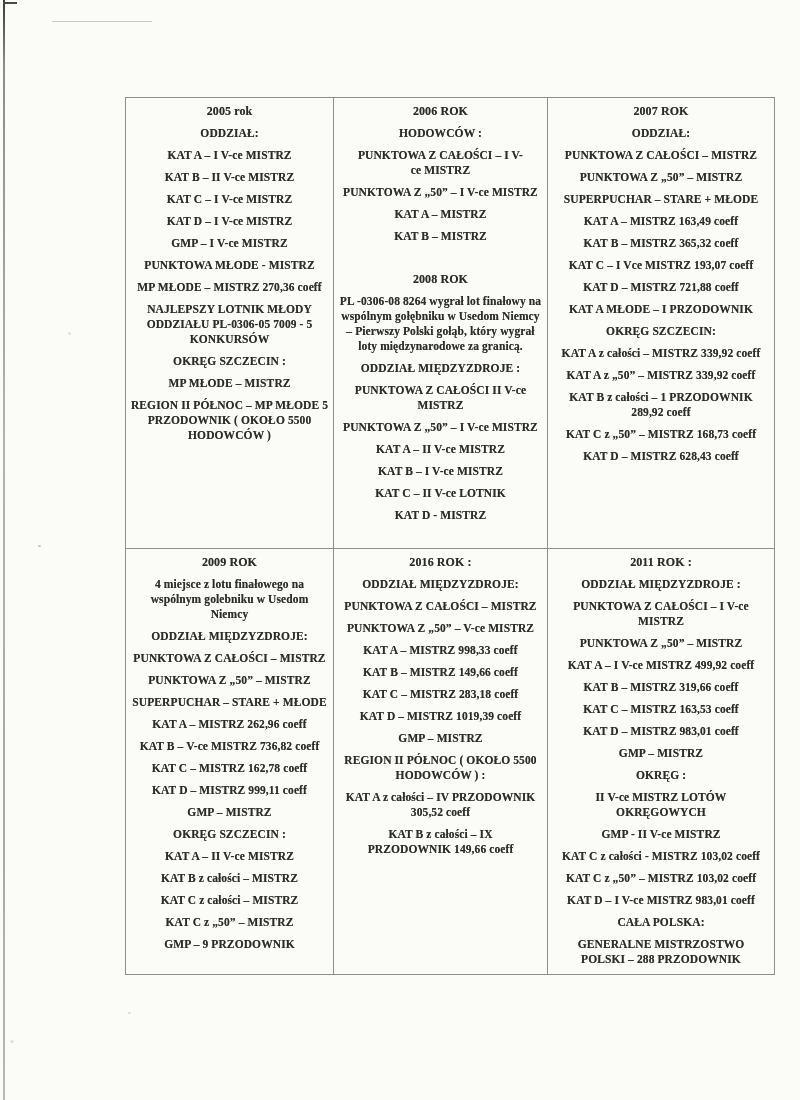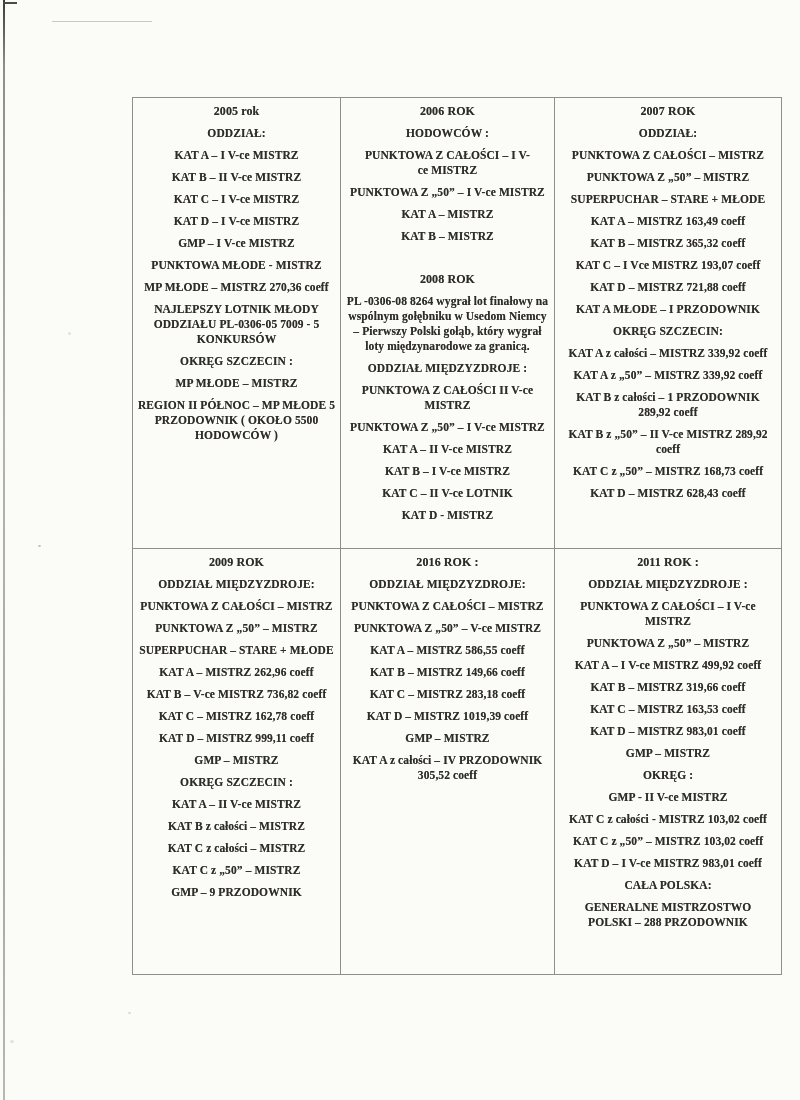--- a/index.html
+++ b/index.html
@@ -35,21 +35,20 @@
   .speck.s4{left:128px;top:1012px;width:3px;height:2px;}
 
   
   .results-table{
     position:absolute;left:125px;top:97px;
     display:grid;
     grid-template-columns:208px 214px 226px;
     grid-template-rows:451px 425px;
     border:1px solid var(--line);
     background:transparent;
-    margin-left:7px;
   }
   .cell{
     padding:6px 3px 0 3px;
     text-align:center;
     overflow:hidden;
   }
   .cell.br{border-right:1px solid var(--line);}
   .cell.bb{border-bottom:1px solid var(--line);}
   .cell p{
     margin:0 auto 7px auto;
@@ -115,26 +114,26 @@
       <p>SUPERPUCHAR – STARE + MŁODE</p>
       <p>KAT A – MISTRZ 163,49 coeff</p>
       <p>KAT B – MISTRZ 365,32 coeff</p>
       <p>KAT C – I Vce MISTRZ 193,07 coeff</p>
       <p>KAT D – MISTRZ 721,88 coeff</p>
       <p>KAT A MŁODE – I PRZODOWNIK</p>
       <p>OKRĘG SZCZECIN:</p>
       <p>KAT A z całości – MISTRZ 339,92 coeff</p>
       <p>KAT A z „50” – MISTRZ 339,92 coeff</p>
       <p style="max-width: 215px;">KAT B z całości – 1 PRZODOWNIK 289,92 coeff</p>
-      <p style="max-width: 205px;">KAT B z „50” – II V-ce MISTRZ 289,92 coeff</p>
       <p>KAT C z „50” – MISTRZ 168,73 coeff</p>
       <p>KAT D – MISTRZ 628,43 coeff</p>
     </div>
     <div class="cell br">
       <p class="year">2009 ROK</p>
+      <p style="max-width: 190px;">4 miejsce z lotu finałowego na wspólnym golebniku w Usedom Niemcy</p>
       <p>ODDZIAŁ MIĘDZYZDROJE:</p>
       <p>PUNKTOWA Z CAŁOŚCI – MISTRZ</p>
       <p>PUNKTOWA Z „50” – MISTRZ</p>
       <p>SUPERPUCHAR – STARE + MŁODE</p>
       <p>KAT A – MISTRZ 262,96 coeff</p>
       <p>KAT B – V-ce MISTRZ 736,82 coeff</p>
       <p>KAT C – MISTRZ 162,78 coeff</p>
       <p>KAT D – MISTRZ 999,11 coeff</p>
       <p>GMP – MISTRZ</p>
       <p>OKRĘG SZCZECIN :</p>
@@ -142,38 +141,41 @@
       <p>KAT B z całości – MISTRZ</p>
       <p>KAT C z całości – MISTRZ</p>
       <p>KAT C z „50” – MISTRZ</p>
       <p>GMP – 9 PRZODOWNIK</p>
     </div>
     <div class="cell br">
       <p class="year">2016 ROK :</p>
       <p>ODDZIAŁ MIĘDZYZDROJE:</p>
       <p>PUNKTOWA Z CAŁOŚCI – MISTRZ</p>
       <p>PUNKTOWA Z „50” – V-ce MISTRZ</p>
-      <p>KAT A – MISTRZ 586,55 coeff</p>
+      <p>KAT A – MISTRZ 998,33 coeff</p>
       <p>KAT B – MISTRZ 149,66 coeff</p>
       <p>KAT C – MISTRZ 283,18 coeff</p>
       <p>KAT D – MISTRZ 1019,39 coeff</p>
       <p>GMP – MISTRZ</p>
+      <p style="max-width: 195px;">REGION II PÓŁNOC ( OKOŁO 5500 HODOWCÓW ) :</p>
       <p style="max-width: 190px;">KAT A z całości – IV PRZODOWNIK 305,52 coeff</p>
+      <p style="max-width: 190px;">KAT B z całości – IX PRZODOWNIK 149,66 coeff</p>
     </div>
     <div class="cell">
       <p class="year">2011 ROK :</p>
       <p>ODDZIAŁ MIĘDZYZDROJE :</p>
       <p style="max-width: 180px;">PUNKTOWA Z CAŁOŚCI – I V-ce MISTRZ</p>
       <p>PUNKTOWA Z „50” – MISTRZ</p>
       <p>KAT A – I V-ce MISTRZ 499,92 coeff</p>
       <p>KAT B – MISTRZ 319,66 coeff</p>
       <p>KAT C – MISTRZ 163,53 coeff</p>
       <p>KAT D – MISTRZ 983,01 coeff</p>
       <p>GMP – MISTRZ</p>
       <p>OKRĘG :</p>
+      <p style="max-width: 150px;">II V-ce MISTRZ LOTÓW OKRĘGOWYCH</p>
       <p>GMP - II V-ce MISTRZ</p>
       <p>KAT C z całości - MISTRZ 103,02 coeff</p>
       <p>KAT C z „50” – MISTRZ 103,02 coeff</p>
       <p>KAT D – I V-ce MISTRZ 983,01 coeff</p>
       <p>CAŁA POLSKA:</p>
       <p style="max-width: 195px;">GENERALNE MISTRZOSTWO POLSKI – 288 PRZODOWNIK</p>
     </div>
   </div>
 
 </body></html>

